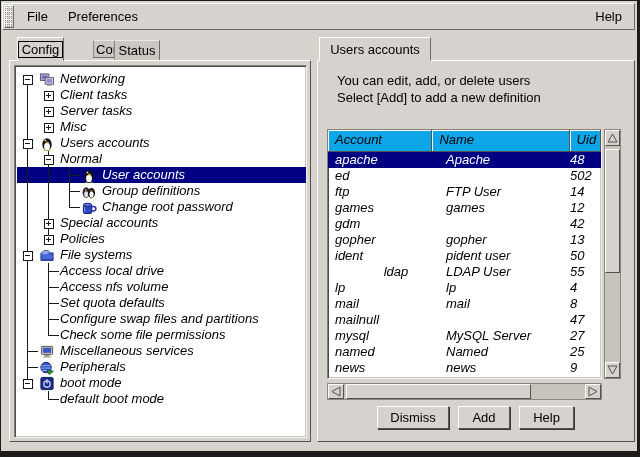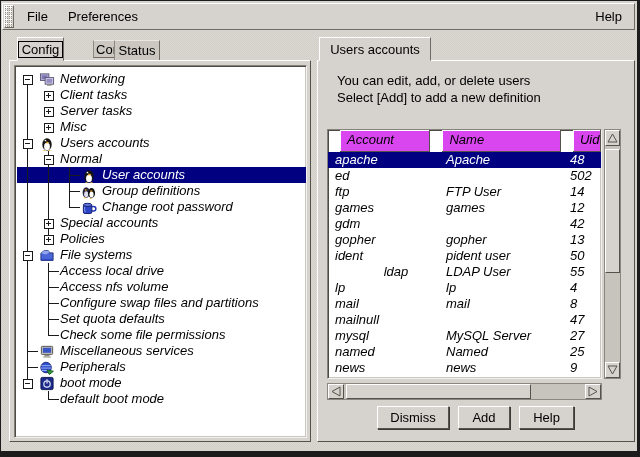--- a/index.html
+++ b/index.html
@@ -56,22 +56,22 @@
   .tcell { flex:none; display:block; }
   .ticon { flex:none; margin:0 4px 0 1px; }
   .tlabel { padding:0 3px 1px 1px; line-height:15px; }
 
   
   .info { position:absolute; left:19px; }
   #info1 { top:12px; } #info2 { top:29px; }
 
   .utable { position:absolute; left:9px; top:68px; width:275px; height:250px; overflow:hidden; }
   .thead { display:flex; height:22px; }
-  .th { background:#d946ef; border-right:1px solid #55524c; border-bottom:1px solid #55524c;
-        box-shadow: inset 1px 1px 0 #fff; padding:2px 0 9px 7px;margin-left:12px; }
+  .th { background:#0ea5e9; border-right:1px solid #55524c; border-bottom:1px solid #55524c;
+        box-shadow: inset 1px 1px 0 #fff; padding:2px 0 9px 7px; }
   .tbody .tr { display:flex; height:16px; }
   .tr.sel { background:var(--sel, #000080); color:#fff; }
   .td { overflow:hidden; white-space:nowrap; padding-top:0px; line-height:16px; }
 
   
   .vscroll { position:absolute; left:286px; top:68px; width:17px; height:250px;
              background:#c7c3bd; border:1px solid #8a8680; display:flex; flex-direction:column; }
   .hscroll { position:absolute; left:9px; top:322px; width:275px; height:17px;
              background:#c7c3bd; border:1px solid #8a8680; display:flex; }
   .sb-btn { flex:none; background:#d6d3ce; border:1px solid; border-color:#fff #55524c #55524c #fff;
@@ -408,35 +408,35 @@
             <g stroke="#1a1a1a" stroke-width="1" shape-rendering="crispEdges">
               <line x1="10.5" y1="0" x2="10.5" y2="16"></line>
             </g>
           </svg>
           <svg width="21" height="16" class="tcell">
             <g stroke="#1a1a1a" stroke-width="1" shape-rendering="crispEdges">
               <line x1="10.5" y1="0" x2="10.5" y2="16"></line>
               <line x1="10.5" y1="8.5" x2="21" y2="8.5"></line>
             </g>
           </svg>
+          <span class="tlabel">Set quota defaults</span>
+        </div>
+        <div class="trow">
+          <svg width="21" height="16" class="tcell">
+            <g stroke="#1a1a1a" stroke-width="1" shape-rendering="crispEdges">
+              <line x1="10.5" y1="0" x2="10.5" y2="16"></line>
+            </g>
+          </svg>
+          <svg width="21" height="16" class="tcell">
+            <g stroke="#1a1a1a" stroke-width="1" shape-rendering="crispEdges">
+              <line x1="10.5" y1="0" x2="10.5" y2="16"></line>
+              <line x1="10.5" y1="8.5" x2="21" y2="8.5"></line>
+            </g>
+          </svg>
           <span class="tlabel">Configure swap files and partitions</span>
-        </div>
-        <div class="trow">
-          <svg width="21" height="16" class="tcell">
-            <g stroke="#1a1a1a" stroke-width="1" shape-rendering="crispEdges">
-              <line x1="10.5" y1="0" x2="10.5" y2="16"></line>
-            </g>
-          </svg>
-          <svg width="21" height="16" class="tcell">
-            <g stroke="#1a1a1a" stroke-width="1" shape-rendering="crispEdges">
-              <line x1="10.5" y1="0" x2="10.5" y2="16"></line>
-              <line x1="10.5" y1="8.5" x2="21" y2="8.5"></line>
-            </g>
-          </svg>
-          <span class="tlabel">Set quota defaults</span>
         </div>
         <div class="trow">
           <svg width="21" height="16" class="tcell">
             <g stroke="#1a1a1a" stroke-width="1" shape-rendering="crispEdges">
               <line x1="10.5" y1="0" x2="10.5" y2="16"></line>
             </g>
           </svg>
           <svg width="21" height="16" class="tcell">
             <g stroke="#1a1a1a" stroke-width="1" shape-rendering="crispEdges">
               <line x1="10.5" y1="0" x2="10.5" y2="8.5"></line>

